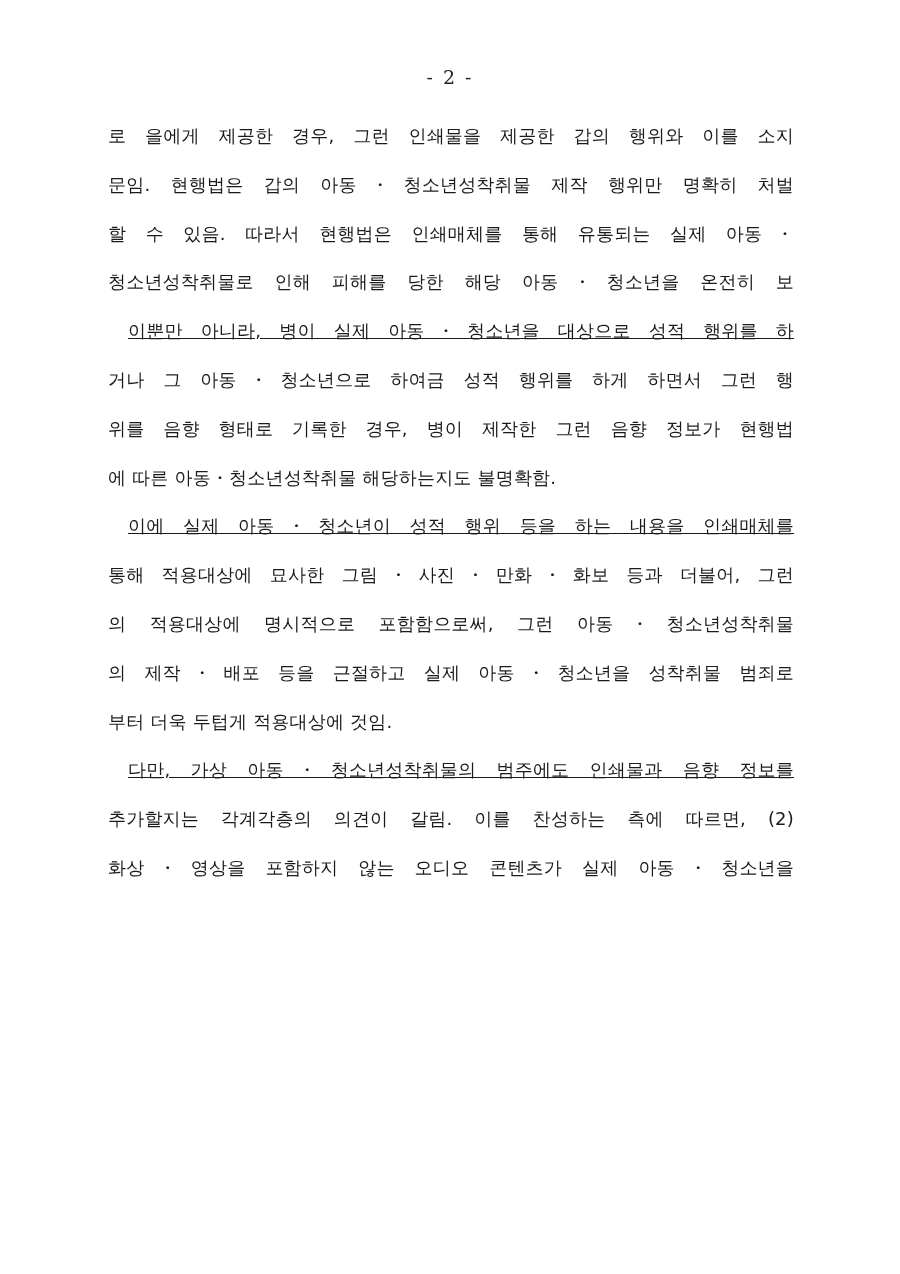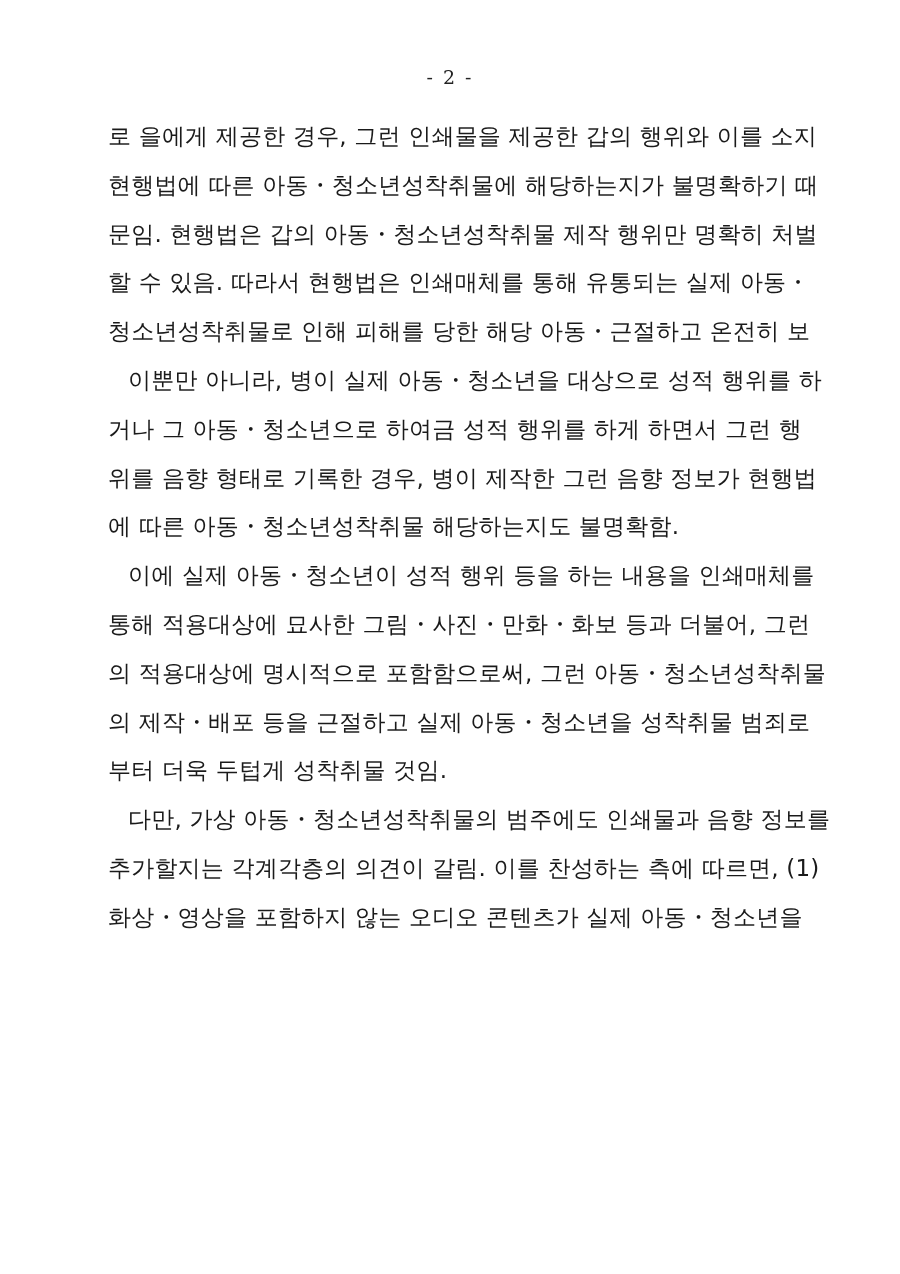--- a/index.html
+++ b/index.html
@@ -12,57 +12,56 @@
     .page-number {
       position: absolute; top: 66px; left: 0; width: 900px; text-align: center;
       font-family: "DejaVu Serif", "Liberation Serif", serif;
       font-size: 19px; color: #222; letter-spacing: 2px;
     }
     .body-text {
       position: absolute; left: 108px; top: 112px; width: 686px;
     }
     .line {
       display: block; height: 48.8px; line-height: 48.8px;
-      font-size: 23px; white-space: nowrap;
+      font-size: 18px; white-space: nowrap;
       text-align: justify; text-align-last: justify;
       letter-spacing: 0.2px;
     }
     .line.last { text-align-last: left; }
-    .line.indent { padding-left: 20px; }
+    .line.indent { padding-left: 20px; text-decoration: underline; }
   </style>
 </head>
 <body>
 
 <div class="page">
   <div class="page-number">- 2 -</div>
 
   <div class="body-text">
 
     <div>
       <span class="line">로 을에게 제공한 경우, 그런 인쇄물을 제공한 갑의 행위와 이를 소지</span>
-      <span class="line">현행법에 따른 아동・청소년성착취물에 해당하는지가 불명확하기 때</span>
       <span class="line">문임. 현행법은 갑의 아동・청소년성착취물 제작 행위만 명확히 처벌</span>
       <span class="line">할 수 있음. 따라서 현행법은 인쇄매체를 통해 유통되는 실제 아동・</span>
-      <span class="line">청소년성착취물로 인해 피해를 당한 해당 아동・근절하고 온전히 보</span>
+      <span class="line">청소년성착취물로 인해 피해를 당한 해당 아동・청소년을 온전히 보</span>
     </div>
 
     <div>
       <span class="line indent">이뿐만 아니라, 병이 실제 아동・청소년을 대상으로 성적 행위를 하</span>
       <span class="line">거나 그 아동・청소년으로 하여금 성적 행위를 하게 하면서 그런 행</span>
       <span class="line">위를 음향 형태로 기록한 경우, 병이 제작한 그런 음향 정보가 현행법</span>
       <span class="line last">에 따른 아동・청소년성착취물 해당하는지도 불명확함.</span>
     </div>
 
     <div>
       <span class="line indent">이에 실제 아동・청소년이 성적 행위 등을 하는 내용을 인쇄매체를</span>
       <span class="line">통해 적용대상에 묘사한 그림・사진・만화・화보 등과 더불어, 그런</span>
       <span class="line">의 적용대상에 명시적으로 포함함으로써, 그런 아동・청소년성착취물</span>
       <span class="line">의 제작・배포 등을 근절하고 실제 아동・청소년을 성착취물 범죄로</span>
-      <span class="line last">부터 더욱 두텁게 성착취물 것임.</span>
+      <span class="line last">부터 더욱 두텁게 적용대상에 것임.</span>
     </div>
 
     <div>
       <span class="line indent">다만, 가상 아동・청소년성착취물의 범주에도 인쇄물과 음향 정보를</span>
-      <span class="line">추가할지는 각계각층의 의견이 갈림. 이를 찬성하는 측에 따르면, (1)</span>
+      <span class="line">추가할지는 각계각층의 의견이 갈림. 이를 찬성하는 측에 따르면, (2)</span>
       <span class="line">화상・영상을 포함하지 않는 오디오 콘텐츠가 실제 아동・청소년을</span>
     </div>
   </div>
 </div>
 
 </body></html>

